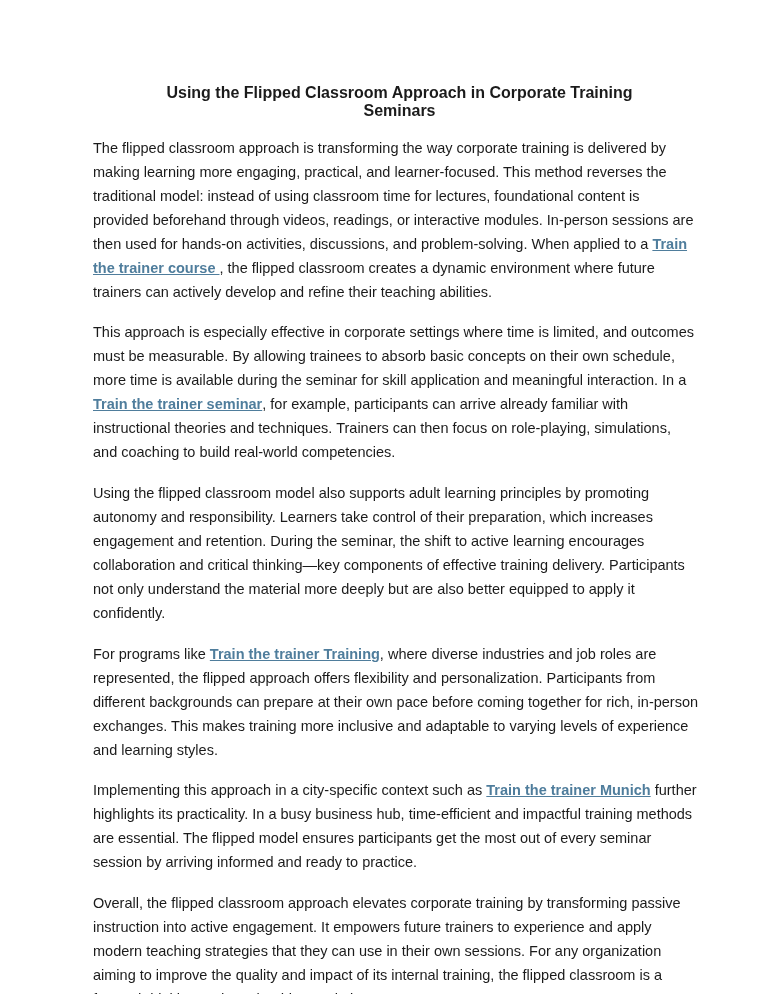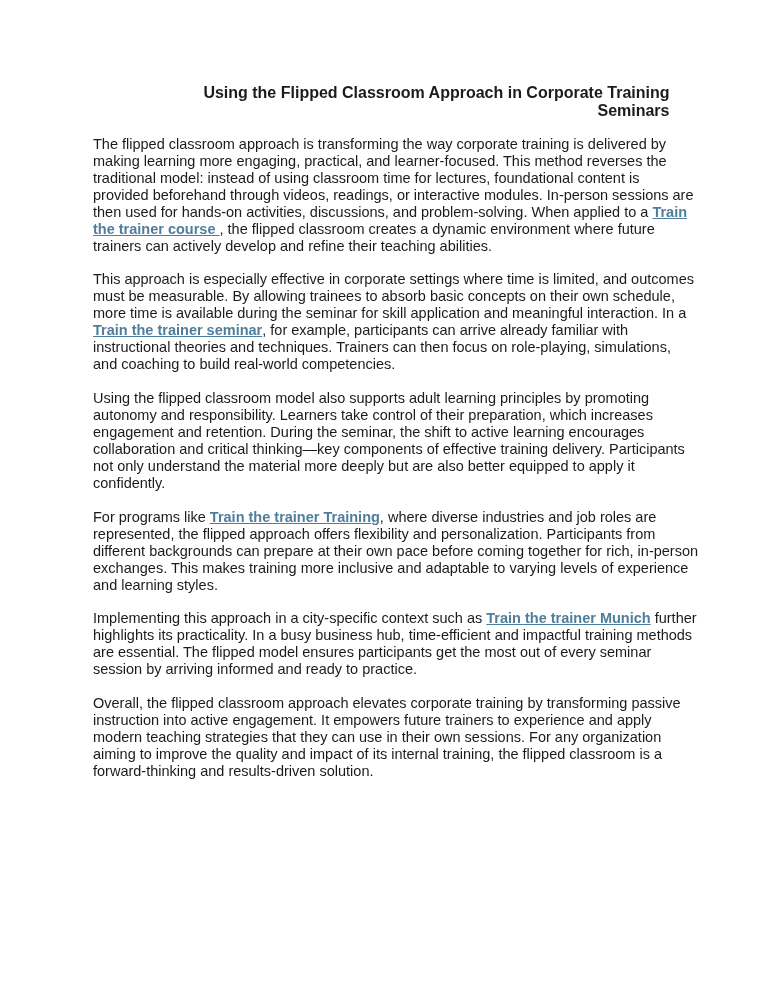--- a/index.html
+++ b/index.html
@@ -20,28 +20,28 @@
     height: 994px;
     padding: 84px 62px 0 93px;
     background: #ffffff;
   }
   .doc-title {
     max-width: 540px;
     margin: 0 auto 0 auto;
     font-size: 16px;
     line-height: 17.5px;
     font-weight: bold;
-    text-align: right;
+    text-align: center;
     color: var(--body-text, #1b1b1b);
   }
   .para {
     width: 606px;
     margin: 16.7px 0 0 0;
     font-size: 14.5px;
-    line-height: 17px;
+    line-height: 24px;
     font-weight: normal;
     color: var(--body-text, #1b1b1b);
   }
   a.doclink {
     text-decoration: underline;
     cursor: pointer;
   }
   a.doclink.bold {
     font-weight: bold;
     color: var(--link-bold, #4f7d9c);

